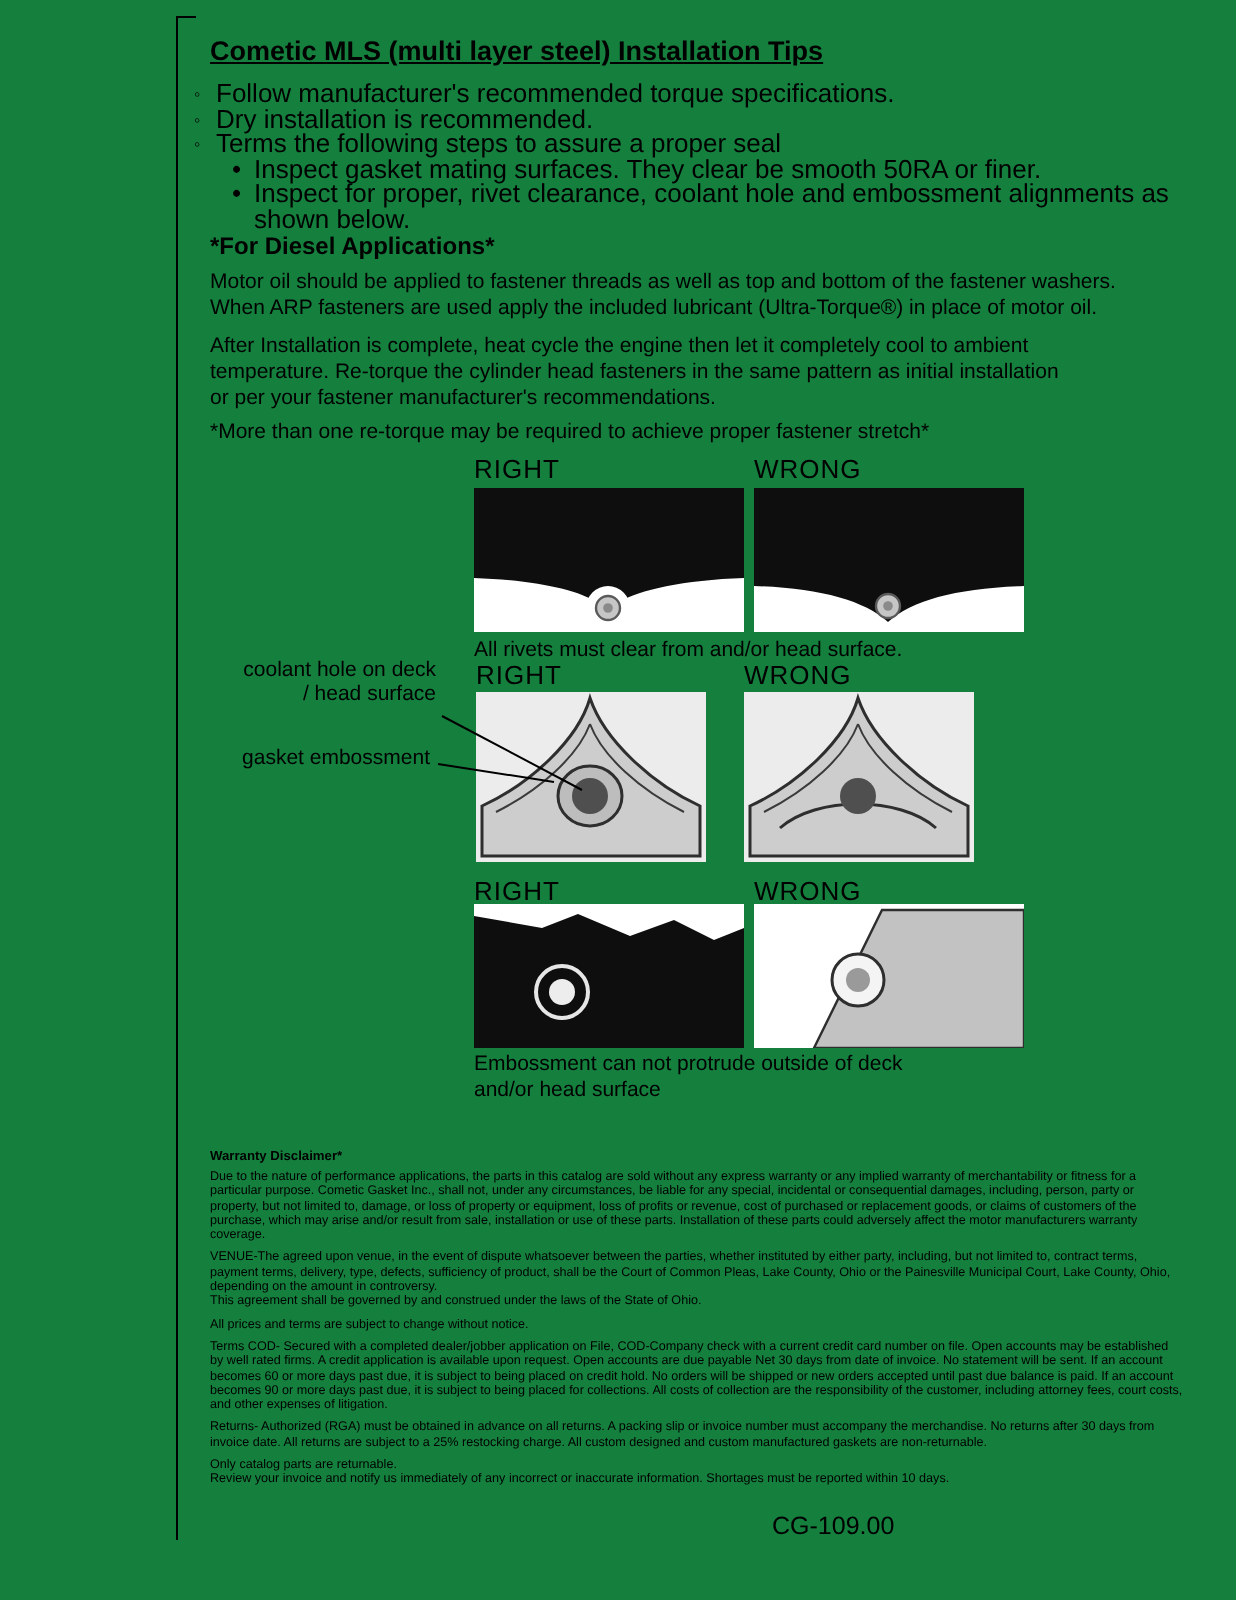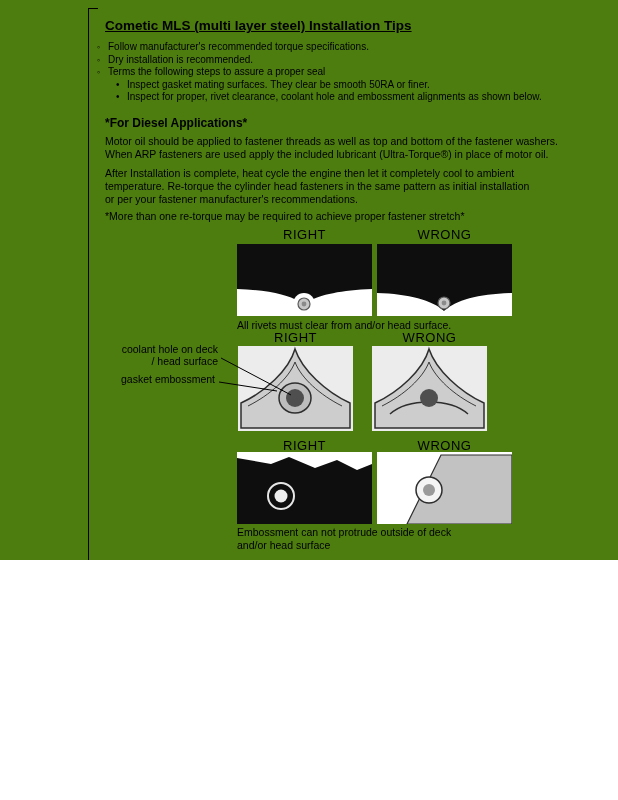--- a/index.html
+++ b/index.html
@@ -1,55 +1,55 @@
 <!DOCTYPE html>
 <html><head>
 <meta charset="utf-8">
 <style>
   * { margin: 0; padding: 0; box-sizing: border-box; }
   html, body { background: #ffffff; }
   body { font-family: "Liberation Sans", sans-serif; color: #000; }
-  .page { position: relative; width: 618px; height: 560px; background: #4d7c0f; overflow: hidden; }
+  .page { position: relative; width: 618px; height: 800px; background: #15803d; overflow: hidden; }
   .abs { position: absolute; }
 
   .corner-tick { left: 88px; top: 8px; width: 10px; height: 1px; background: #000; }
   .vline { left: 88px; top: 8px; width: 1px; height: 762px; background: #000; }
 
   .title { left: 105px; top: 18px; font-size: 13.5px; font-weight: bold; text-decoration: underline; }
 
-  .bullets { left: 97px; top: 41px; width: 500px; font-size: 10px; line-height: 12.6px; }
+  .bullets { left: 97px; top: 41px; width: 500px; font-size: 13px; line-height: 12.6px; }
   .bullets ul { list-style: none; }
   .b1 { position: relative; padding-left: 11px; }
   .b1::before { content: "\25E6"; position: absolute; left: 0; top: 0; font-size: 9px; }
   .b2 { position: relative; padding-left: 11px; margin-left: 19px; }
   .b2::before { content: "\2022"; position: absolute; left: 0; top: 0; }
 
   .diesel-heading { left: 105px; top: 116px; font-size: 12px; font-weight: bold; }
   .para { white-space: pre-line; font-size: 10.5px; line-height: 13px; width: 505px; }
   .para1 { left: 105px; top: 135px; }
   .para2 { left: 105px; top: 167px; }
   .note { left: 105px; top: 210px; font-size: 10.5px; }
 
-  .dlabel { font-size: 13px; letter-spacing: 0.5px; text-align: center; }
+  .dlabel { font-size: 13px; letter-spacing: 0.5px; text-align: left; }
   .caption { font-size: 10.5px; line-height: 12.5px; }
 
   .r1-label-right { left: 237px; top: 227px; width: 135px; }
   .r1-label-wrong { left: 377px; top: 227px; width: 135px; }
   .r1-img-right { left: 237px; top: 244px; }
   .r1-img-wrong { left: 377px; top: 244px; }
   .caption1 { left: 237px; top: 319px; }
 
   .r2-label-right { left: 238px; top: 330px; width: 115px; }
   .r2-label-wrong { left: 372px; top: 330px; width: 115px; }
   .r2-img-right { left: 238px; top: 346px; }
   .r2-img-wrong { left: 372px; top: 346px; }
   .caption2 { left: 238px; top: 430px; }
 
   .annot { font-size: 10.5px; line-height: 11.5px; text-align: right; }
-  .annot1 { left: 118px; top: 344px; width: 100px; }
+  .annot1 { left: 118px; top: 330px; width: 100px; }
   .annot2 { left: 105px; top: 374px; width: 110px; }
   .annot-lines { left: 105px; top: 338px; pointer-events: none; }
 
   .r3-label-right { left: 237px; top: 438px; width: 135px; }
   .r3-label-wrong { left: 377px; top: 438px; width: 135px; }
   .r3-img-right { left: 237px; top: 452px; }
   .r3-img-wrong { left: 377px; top: 452px; }
   .caption3 { left: 237px; top: 526px; width: 245px; }
 
   .warranty { left: 105px; top: 575px; width: 487px; }

